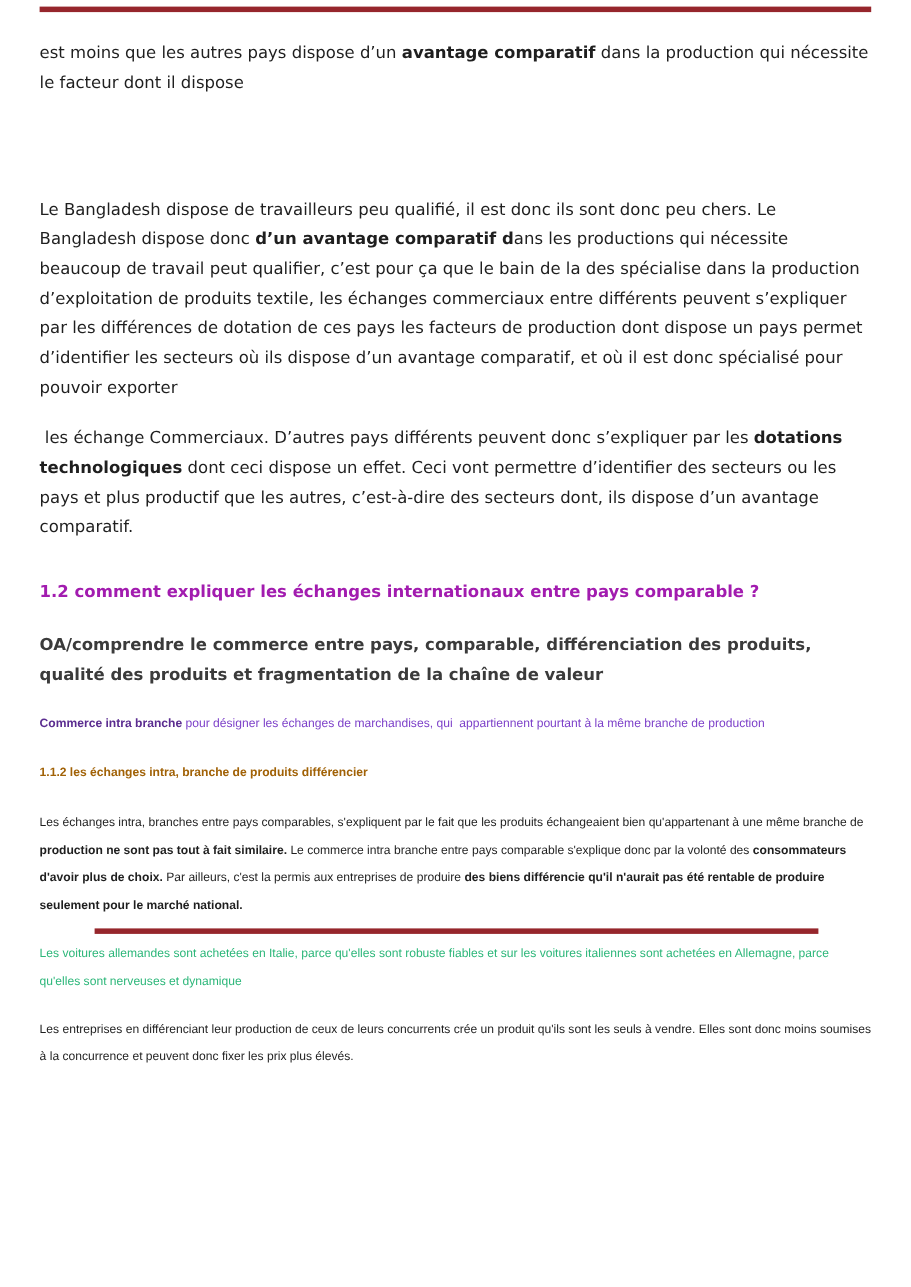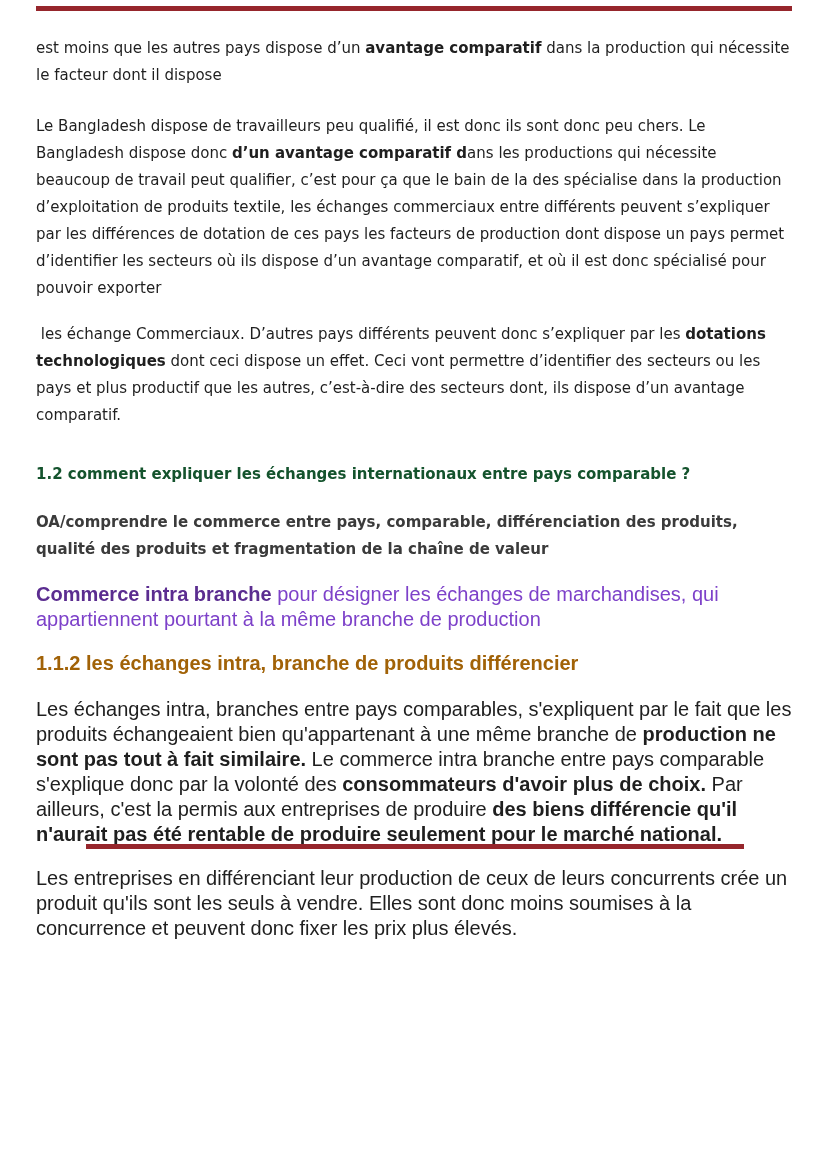--- a/index.html
+++ b/index.html
@@ -41,48 +41,49 @@
   }
   
   .f1 {
     font-family: "DejaVu Sans", sans-serif;
     font-size: 15px;
     line-height: 27px;
   }
   
   .f2 {
     font-family: "Liberation Sans", sans-serif;
-    font-size: 20px;
+    font-size: 11px;
     line-height: 25px;
   }
   .doc p.heading {
     font-weight: bold;
     margin-top: 6px;
     margin-bottom: 21px;
   }
   .doc p.objective {
     font-weight: bold;
   }
   .doc p.gap-before {
-    margin-top: 24px;
+    margin-top: 88px;
   }
   .doc .b {
     font-weight: bold;
   }
 </style>
 </head>
 <body>
 
 <div class="page">
   <div class="border-rule border-top" style="background: rgb(150, 38, 44);"></div>
   <div class="doc">
       <p class="body f1" style="color: rgb(31, 31, 31);"><span>est moins que les autres pays dispose d’un </span><span class="b">avantage comparatif</span><span> dans la production qui nécessite le facteur dont il dispose</span></p>
       <p class="body f1 gap-before" style="color: rgb(31, 31, 31);"><span>Le Bangladesh dispose de travailleurs peu qualifié, il est donc ils sont donc peu chers. Le Bangladesh dispose donc </span><span class="b">d’un avantage comparatif d</span><span>ans les productions qui nécessite beaucoup de travail peut qualifier, c’est pour ça que le bain de la des spécialise dans la production d’exploitation de produits textile, les échanges commerciaux entre différents peuvent s’expliquer par les différences de dotation de ces pays les facteurs de production dont dispose un pays permet d’identifier les secteurs où ils dispose d’un avantage comparatif, et où il est donc spécialisé pour pouvoir exporter</span></p>
       <p class="body f1" style="color: rgb(31, 31, 31);"><span>&nbsp;les échange Commerciaux. D’autres pays différents peuvent donc s’expliquer par les </span><span class="b">dotations technologiques</span><span> dont ceci dispose un effet. Ceci vont permettre d’identifier des secteurs ou les pays et plus productif que les autres, c’est-à-dire des secteurs dont, ils dispose d’un avantage comparatif.</span></p>
-      <p class="heading f1" style="color: #14532d; margin-top: 32px;"><span>1.2 comment expliquer les échanges internationaux entre pays comparable ?</span></p>
+      <p class="heading f1" style="color: #a21caf; margin-top: 32px;"><span>1.2 comment expliquer les échanges internationaux entre pays comparable ?</span></p>
       <p class="objective f1" style="color: rgb(59, 59, 59);"><span>OA/comprendre le commerce entre pays, comparable, différenciation des produits, qualité des produits et fragmentation de la chaîne de valeur</span></p>
       <p class="definition-purple f2" style="color: rgb(125, 65, 201);"><span class="b" style="color: rgb(91, 45, 144);">Commerce intra branche</span><span style="color: rgb(125, 65, 201);"> pour désigner les échanges de marchandises, qui  appartiennent pourtant à la même branche de production</span></p>
       <p class="heading f2" style="color: #a16207;"><span>1.1.2 les échanges intra, branche de produits différencier</span></p>
       <p class="body f2" style="color: rgb(31, 31, 31);"><span>Les échanges intra, branches entre pays comparables, s'expliquent par le fait que les produits échangeaient bien qu'appartenant à une même branche de </span><span class="b">production ne sont pas tout à fait similaire.</span><span> Le commerce intra branche entre pays comparable s'explique donc par la volonté des </span><span class="b">consommateurs d'avoir plus de choix.</span><span> Par ailleurs, c'est la permis aux entreprises de produire </span><span class="b">des biens différencie qu'il n'aurait pas été rentable de produire seulement pour le marché national.</span></p>
+      <p class="example f2" style="color: rgb(45, 183, 122);"><span>Les voitures allemandes sont achetées en Italie, parce qu'elles sont robuste fiables et sur les voitures italiennes sont achetées en Allemagne, parce qu'elles sont nerveuses et dynamique</span></p>
       <p class="body f2" style="color: rgb(31, 31, 31);"><span>Les entreprises en différenciant leur production de ceux de leurs concurrents crée un produit qu'ils sont les seuls à vendre. Elles sont donc moins soumises à la concurrence et peuvent donc fixer les prix plus élevés.</span></p>
     </div>
   <div class="border-rule border-bottom" style="background: rgb(150, 38, 44);"></div>
 </div>
 
 </body></html>

